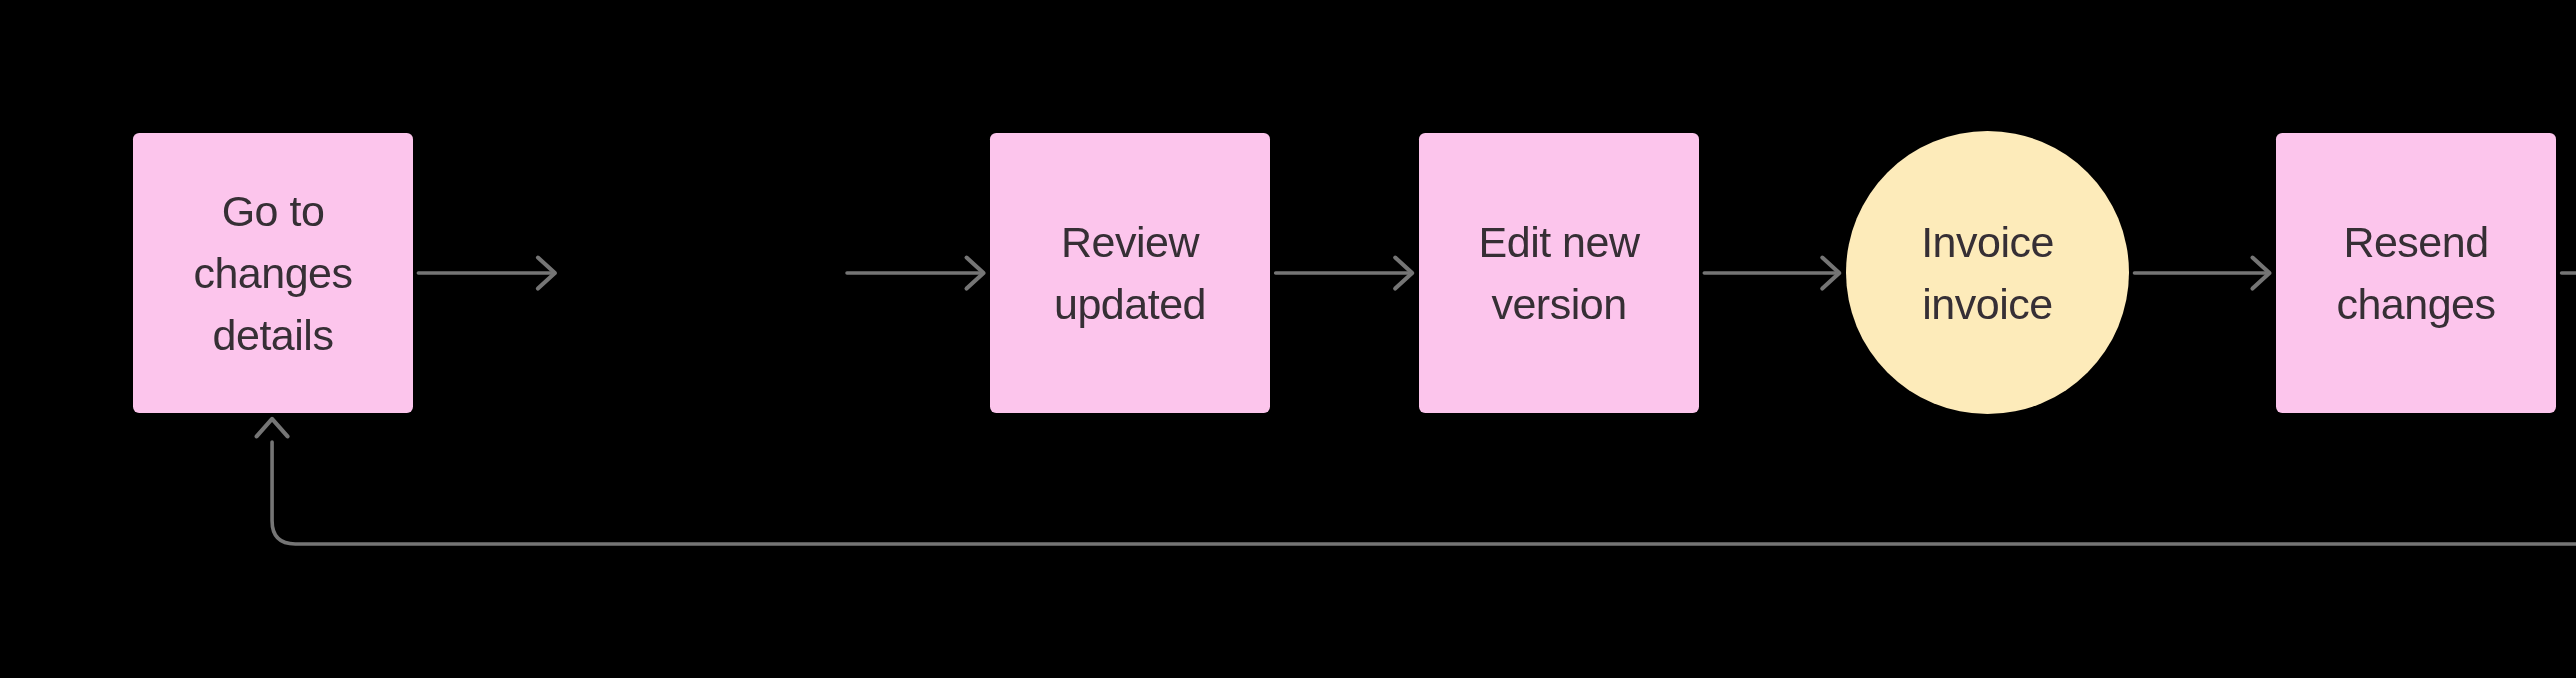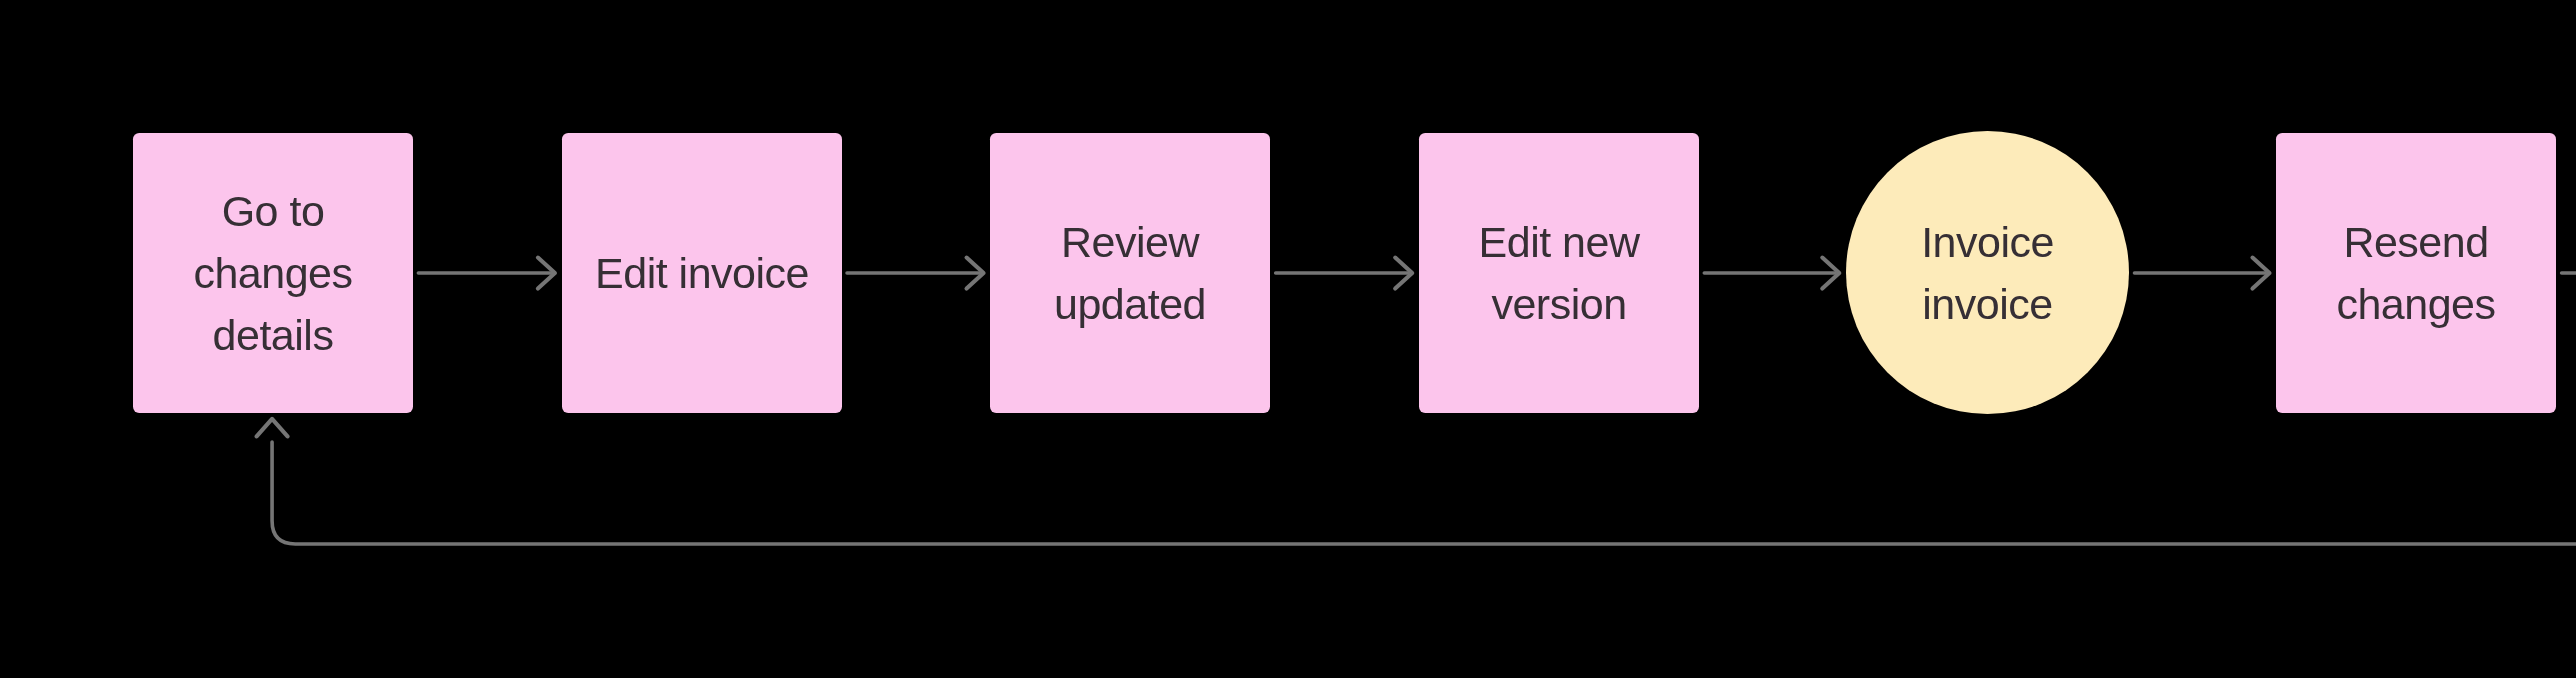--- a/index.html
+++ b/index.html
@@ -55,23 +55,20 @@
     <g>
       <path d="M5520 812 L5520 1011 Q5520 1056 5475 1056 L573 1056 Q528 1056 528 1011 L528 858"></path>
       <path class="head" d="M498 847 L528 813 L558 847"></path>
     </g>
   </svg>
 
   <div class="node rect" style="left:133px">
     <span class="label">Go to changes details</span>
   </div>
 
-  <div class="node rect" style="left:562px">
-    <span class="label">Edit invoice</span>
-  </div>
 
   <div class="node rect" style="left:990px">
     <span class="label">Review updated</span>
   </div>
 
   <div class="node rect" style="left:1419px">
     <span class="label">Edit new version</span>
   </div>
 
   <div class="node circle" style="left:1846px">

